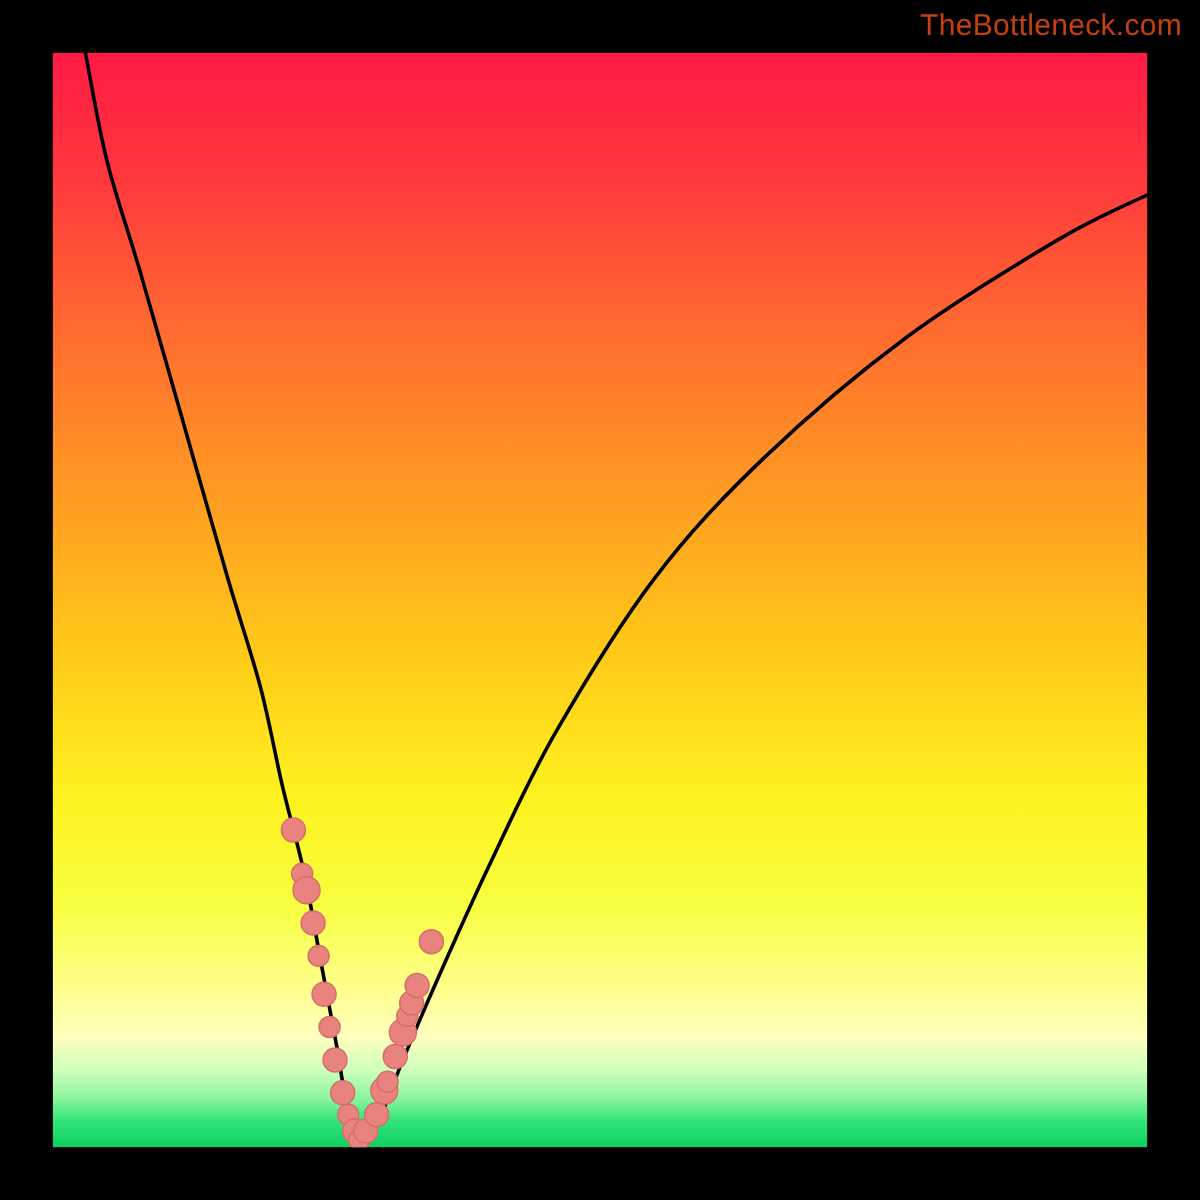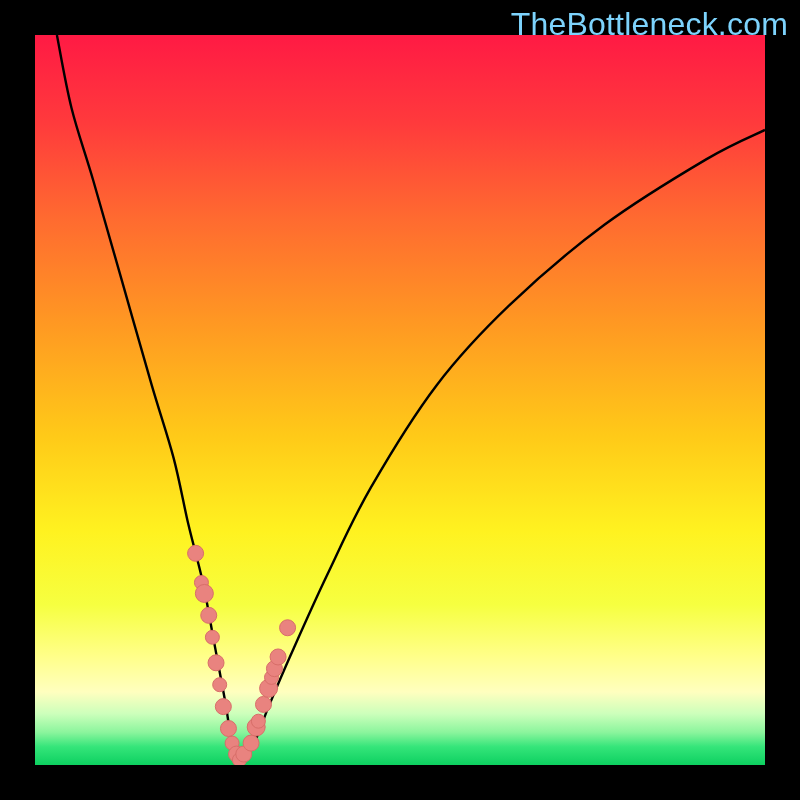--- a/index.html
+++ b/index.html
@@ -37,22 +37,22 @@
     left: 0;
     top: 0;
     width: 100%;
     height: 100%;
     pointer-events: none;
   }
   #watermark {
     position: absolute;
     top: 6px;
     right: 12px;
-    color: #7dd3fc;
-    font-size: 32px;
+    color: #c2410c;
+    font-size: 20px;
     font-weight: 500;
     letter-spacing: 0.2px;
     user-select: none;
   }
 </style>
 </head>
 <body>
 
 <div id="stage">
   <div id="watermark">TheBottleneck.com</div>

